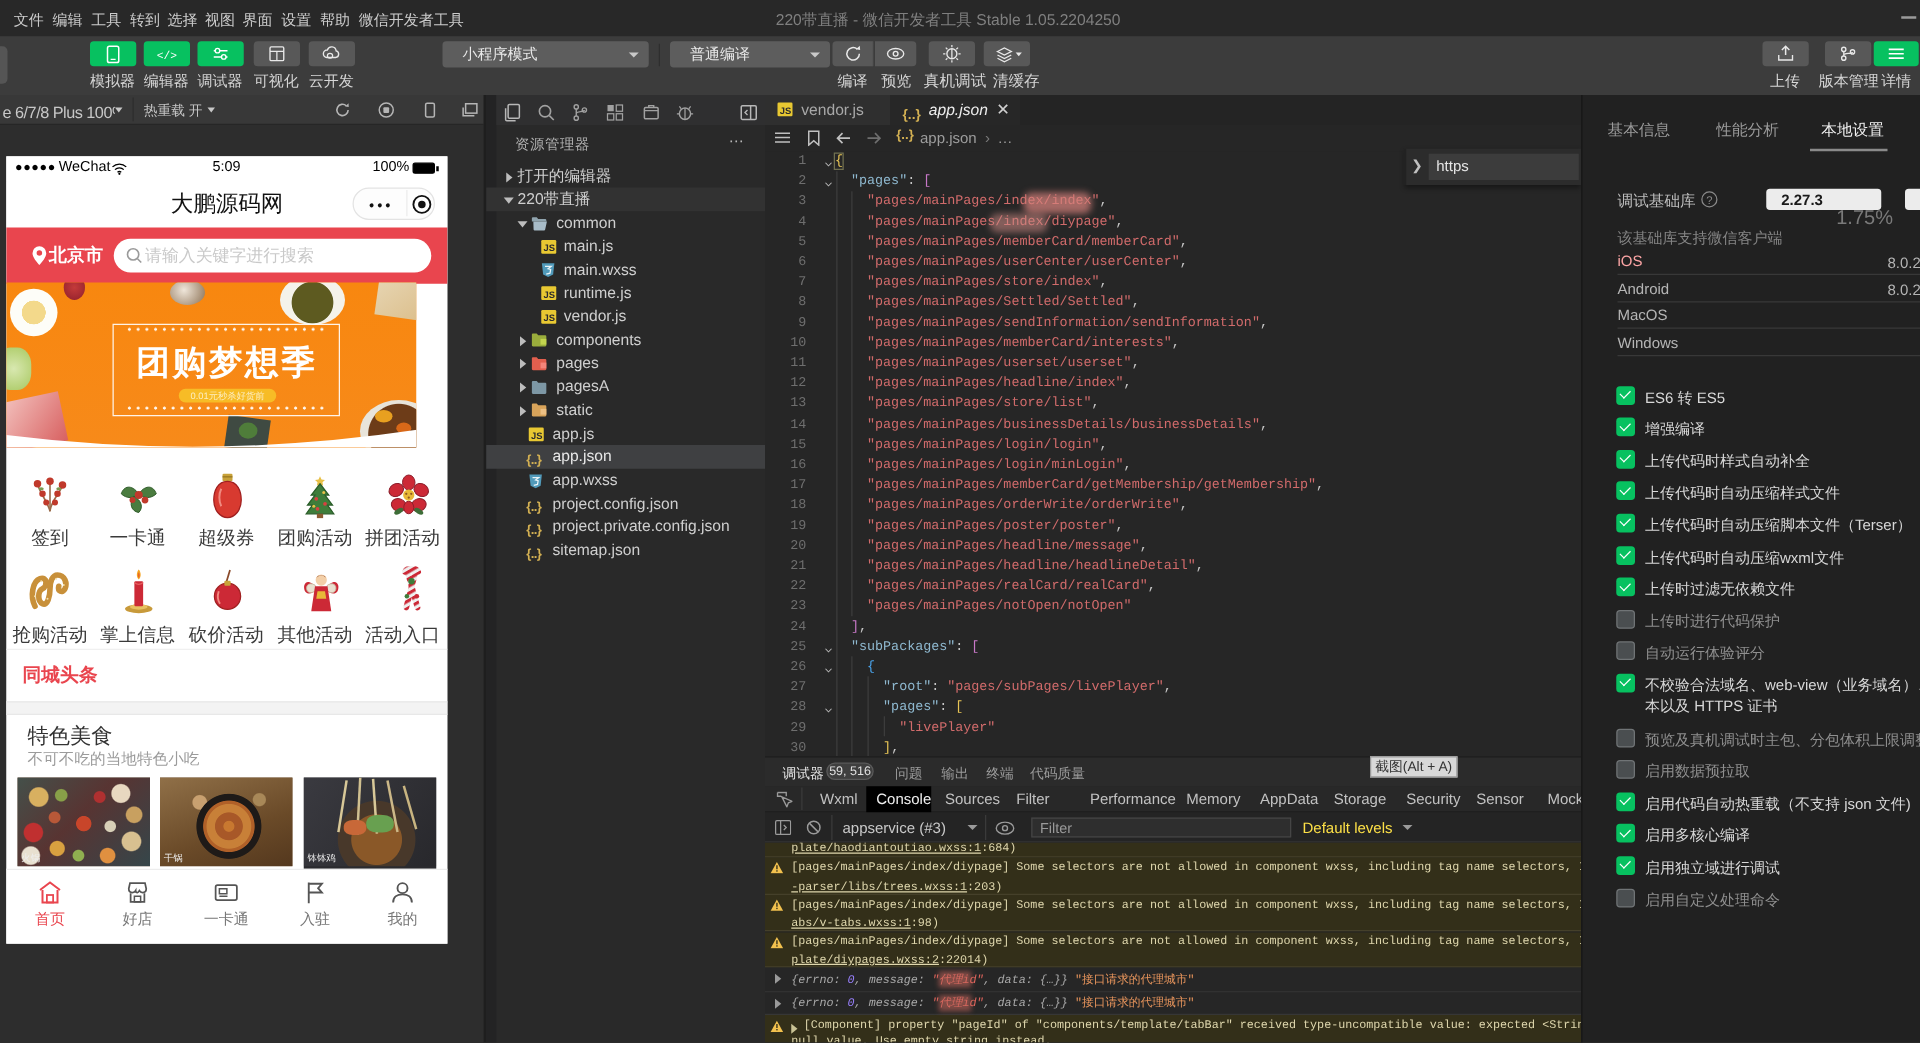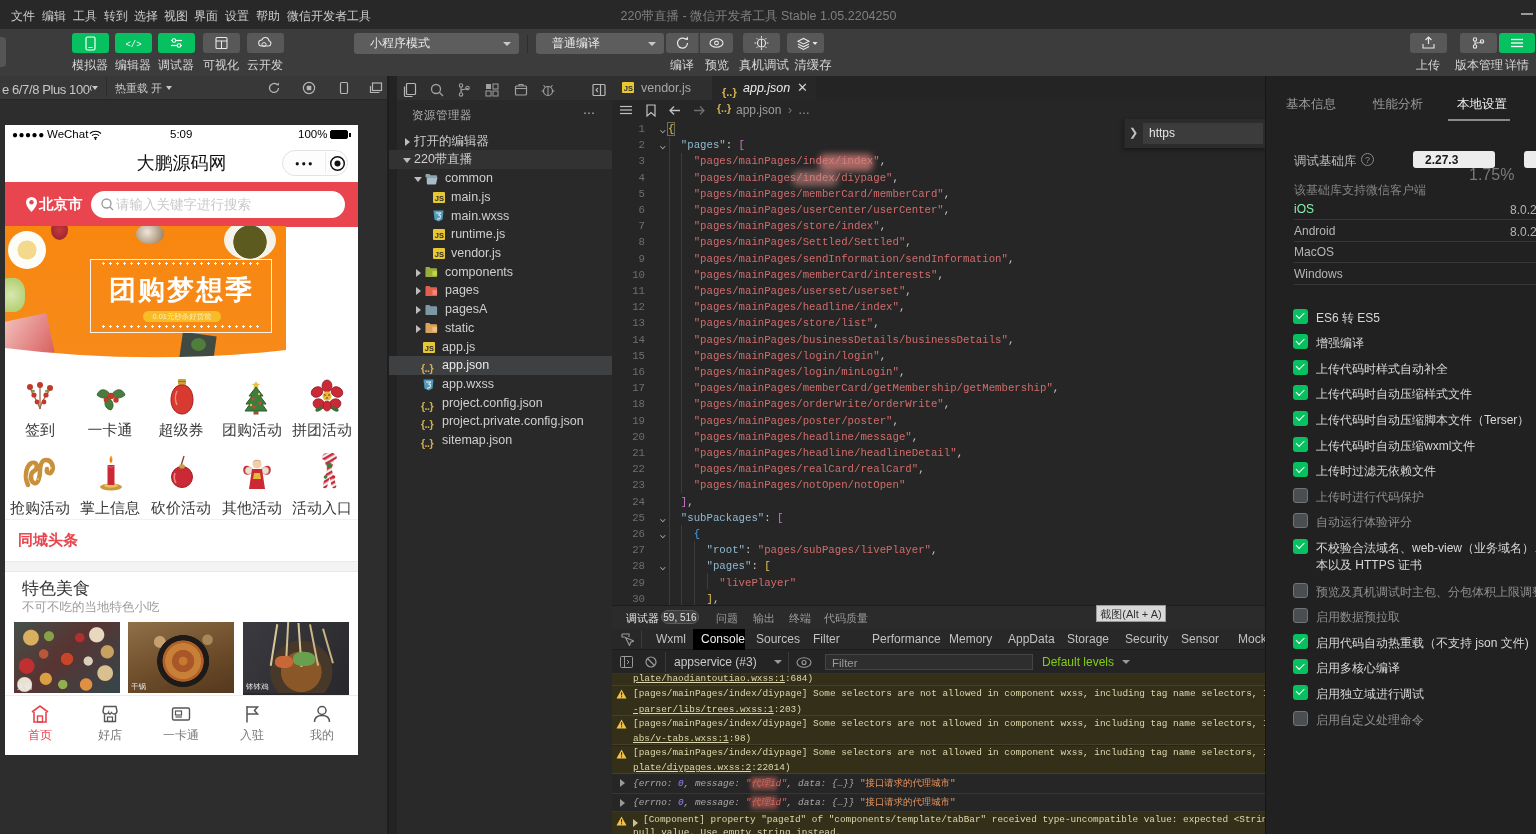--- a/index.html
+++ b/index.html
@@ -299,21 +299,21 @@
       <span class="abs" style="left:34px;top:13px;font-size:14.5px;color:#fff;font-weight:bold">北京市</span>
       <div class="abs" style="left:86px;top:9px;width:254px;height:27px;background:#fff;border-radius:14px">
         <svg class="abs" style="left:9px;top:6px" width="15" height="15" viewBox="0 0 15 15">
               <circle cx="6.5" cy="6.5" r="4.5" fill="none" stroke="#9a9a9a" stroke-width="1.3"></circle>
               <line x1="10" y1="10" x2="13" y2="13" stroke="#9a9a9a" stroke-width="1.3"></line>
             </svg>
         <span class="abs" style="left:25px;top:5px;font-size:13.5px;color:#c9c9c9">请输入关键字进行搜索</span>
       </div>
     </div>
 
-    <div class="abs" style="left:0;top:101px;width:281px;height:132px;background:linear-gradient(180deg,#f8870f,#f78a1a);overflow:hidden" id="banner">
+    <div class="abs" style="left:0;top:101px;width:328px;height:132px;background:linear-gradient(180deg,#f8870f,#f78a1a);overflow:hidden" id="banner">
 
       <div class="abs" style="left:3px;top:5px;width:38px;height:38px;border-radius:50%;background:radial-gradient(circle at 50% 50%, #f3d98b 0 35%, #fdfdf8 36% 100%)"></div>
       <div class="abs" style="left:46px;top:-6px;width:17px;height:20px;border-radius:50%;background:radial-gradient(circle,#c43a3a,#8e1f2c)"></div>
       <div class="abs" style="left:131px;top:-2px;width:28px;height:20px;border-radius:50%;background:radial-gradient(circle at 40% 40%,#efe6da,#8a6f52)"></div>
       <div class="abs" style="left:219px;top:-6px;width:52px;height:40px;border-radius:50%;background:radial-gradient(circle at 50% 55%, #5d5a20 0 48%, #f4f2ea 50% 100%)"></div>
       <div class="abs" style="left:297px;top:-10px;width:62px;height:40px;background:linear-gradient(135deg,#e8d8b8,#d8b77e);transform:rotate(8deg)"></div>
       <div class="abs" style="left:330px;top:44px;width:30px;height:32px;border-radius:50%;background:radial-gradient(circle at 45% 45%,#f27d9b,#c42643)"></div>
       <div class="abs" style="left:-8px;top:52px;width:28px;height:34px;background:radial-gradient(circle,#d8e8b0,#a8c860);border-radius:40%"></div>
       <div class="abs" style="left:-6px;top:92px;width:52px;height:40px;background:linear-gradient(135deg,#f4c7c3,#d86060);transform:rotate(-12deg)"></div>
       <div class="abs" style="left:176px;top:108px;width:34px;height:26px;background:#3f4a42;transform:rotate(8deg)"></div>
@@ -813,21 +813,21 @@
           </svg>
       <span class="abs" style="left:53px;top:2px;width:1px;height:20px;background:#3a3a3a"></span>
       <span class="abs" style="left:62px;top:5px;color:#c9c9c9">appservice (#3)</span>
       <span class="abs" style="left:162px;top:10px;width:0;height:0;border-left:4px solid transparent;border-right:4px solid transparent;border-top:4px solid #9a9a9a"></span>
       <span class="abs" style="left:176px;top:2px;width:1px;height:20px;background:#3a3a3a"></span>
       <svg class="abs" style="left:184px;top:7px" width="16" height="11" viewBox="0 0 16 11">
             <ellipse cx="8" cy="5.5" rx="7" ry="4.8" fill="none" stroke="#9a9a9a" stroke-width="1.1"></ellipse>
             <circle cx="8" cy="5.5" r="2" fill="none" stroke="#9a9a9a" stroke-width="1.1"></circle>
           </svg>
       <span class="abs" style="left:213px;top:4px;width:208px;height:16px;background:#2e2e2e;border:1px solid #454545;color:#9a9a9a;line-height:16px;padding-left:6px;font-size:11.5px">Filter</span>
-      <span class="abs" style="left:430px;top:5px;color:#84cc16">Default levels</span>
+      <span class="abs" style="left:430px;top:5px;color:#fde047">Default levels</span>
       <span class="abs" style="left:510px;top:10px;width:0;height:0;border-left:4px solid transparent;border-right:4px solid transparent;border-top:4px solid #9a9a9a"></span>
     </div>
     <div id="cmsgs">
       <div class="crow warn" style="top:0;height:12.3px">
         <span class="cl" style="top:-1px"><span class="culink">plate/haodiantoutiao.wxss:1</span>:684)</span>
       </div>
       <div class="crow warn" style="top:12.3px;height:30px">
         <svg class="abs" style="left:4px;top:3px" width="11" height="10" viewBox="0 0 11 10">
               <path d="M5.5 0.5 L10.5 9.5 H0.5 z" fill="#f2c14e"></path>
               <rect x="5" y="3.2" width="1.1" height="3.2" fill="#332f19"></rect>
@@ -879,28 +879,28 @@
 </div>
 
 <div id="rpanel">
   <span class="rtab" style="left:20px">基本信息</span>
   <span class="rtab" style="left:107px">性能分析</span>
   <span class="rtab act" style="left:191px">本地设置</span>
   <div class="abs" style="left:182px;top:43px;width:62px;height:1.5px;background:#8a8a8a"></div>
 
   <span class="abs" style="left:28px;top:77px;font-size:12.5px;color:#bdbdbd">调试基础库</span>
   <span class="abs" style="left:95px;top:77px;width:13px;height:13px;border:1px solid #8a8a8a;border-radius:50%;color:#8a8a8a;font-size:9px;text-align:center;line-height:13px">?</span>
-  <div class="abs" style="left:147px;top:75px;width:82px;height:17px;background:#ececec;border-radius:3px">
+  <div class="abs" style="left:147px;top:75px;width:92px;height:17px;background:#ececec;border-radius:3px">
     <span class="abs" style="left:12px;top:1.5px;font-size:12px;font-weight:bold;color:#1a1a1a">2.27.3</span>
     <span class="abs" style="left:56px;top:15px;font-size:16px;color:#7a7a7a">1.75%</span>
   </div>
   <div class="abs" style="left:258px;top:75px;width:13px;height:17px;background:#ececec;border-radius:3px 0 0 3px"></div>
 
   <span class="abs" style="left:28px;top:106px;font-size:12px;color:#848484">该基础库支持微信客户端</span>
-  <span class="abs" style="left:28px;top:126px;font-size:12px;color:#86efac">iOS</span>
+  <span class="abs" style="left:28px;top:126px;font-size:12px;color:#fca5a5">iOS</span>
   <span class="abs" style="left:244px;top:126px;font-size:12px;color:#b5b5b5;white-space:nowrap">8.0.28 及</span>
   <div class="abs" style="left:28px;top:143px;width:243px;height:1px;background:#383838"></div>
   <span class="abs" style="left:28px;top:147.5px;font-size:12px;color:#b5b5b5">Android</span>
   <span class="abs" style="left:244px;top:147.5px;font-size:12px;color:#b5b5b5;white-space:nowrap">8.0.28 及</span>
   <div class="abs" style="left:28px;top:164.5px;width:243px;height:1px;background:#383838"></div>
   <span class="abs" style="left:28px;top:169px;font-size:12px;color:#b5b5b5">MacOS</span>
   <div class="abs" style="left:28px;top:186px;width:243px;height:1px;background:#383838"></div>
   <span class="abs" style="left:28px;top:190.5px;font-size:12px;color:#b5b5b5">Windows</span>
   <div class="abs" style="left:28px;top:207.5px;width:243px;height:1px;background:#383838"></div>
 

